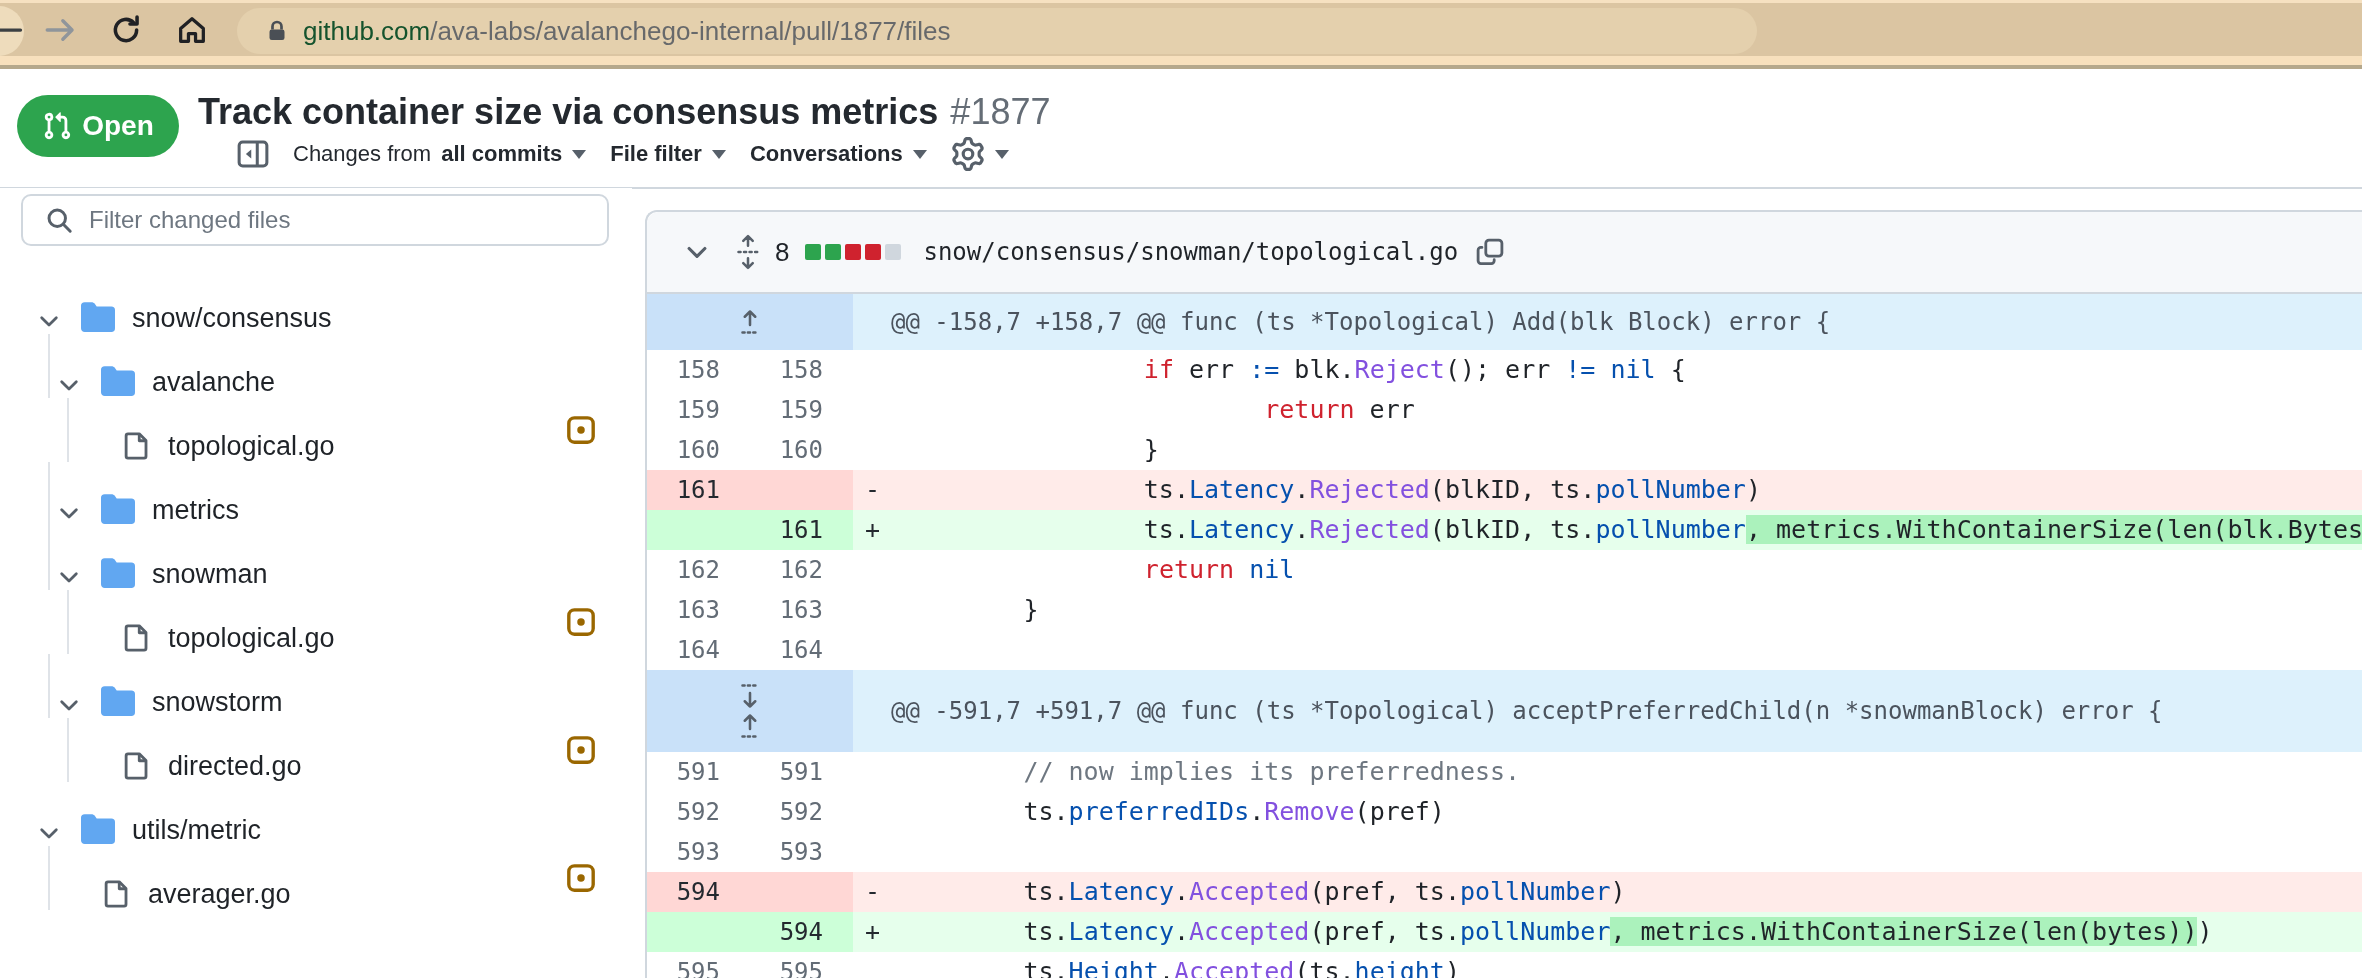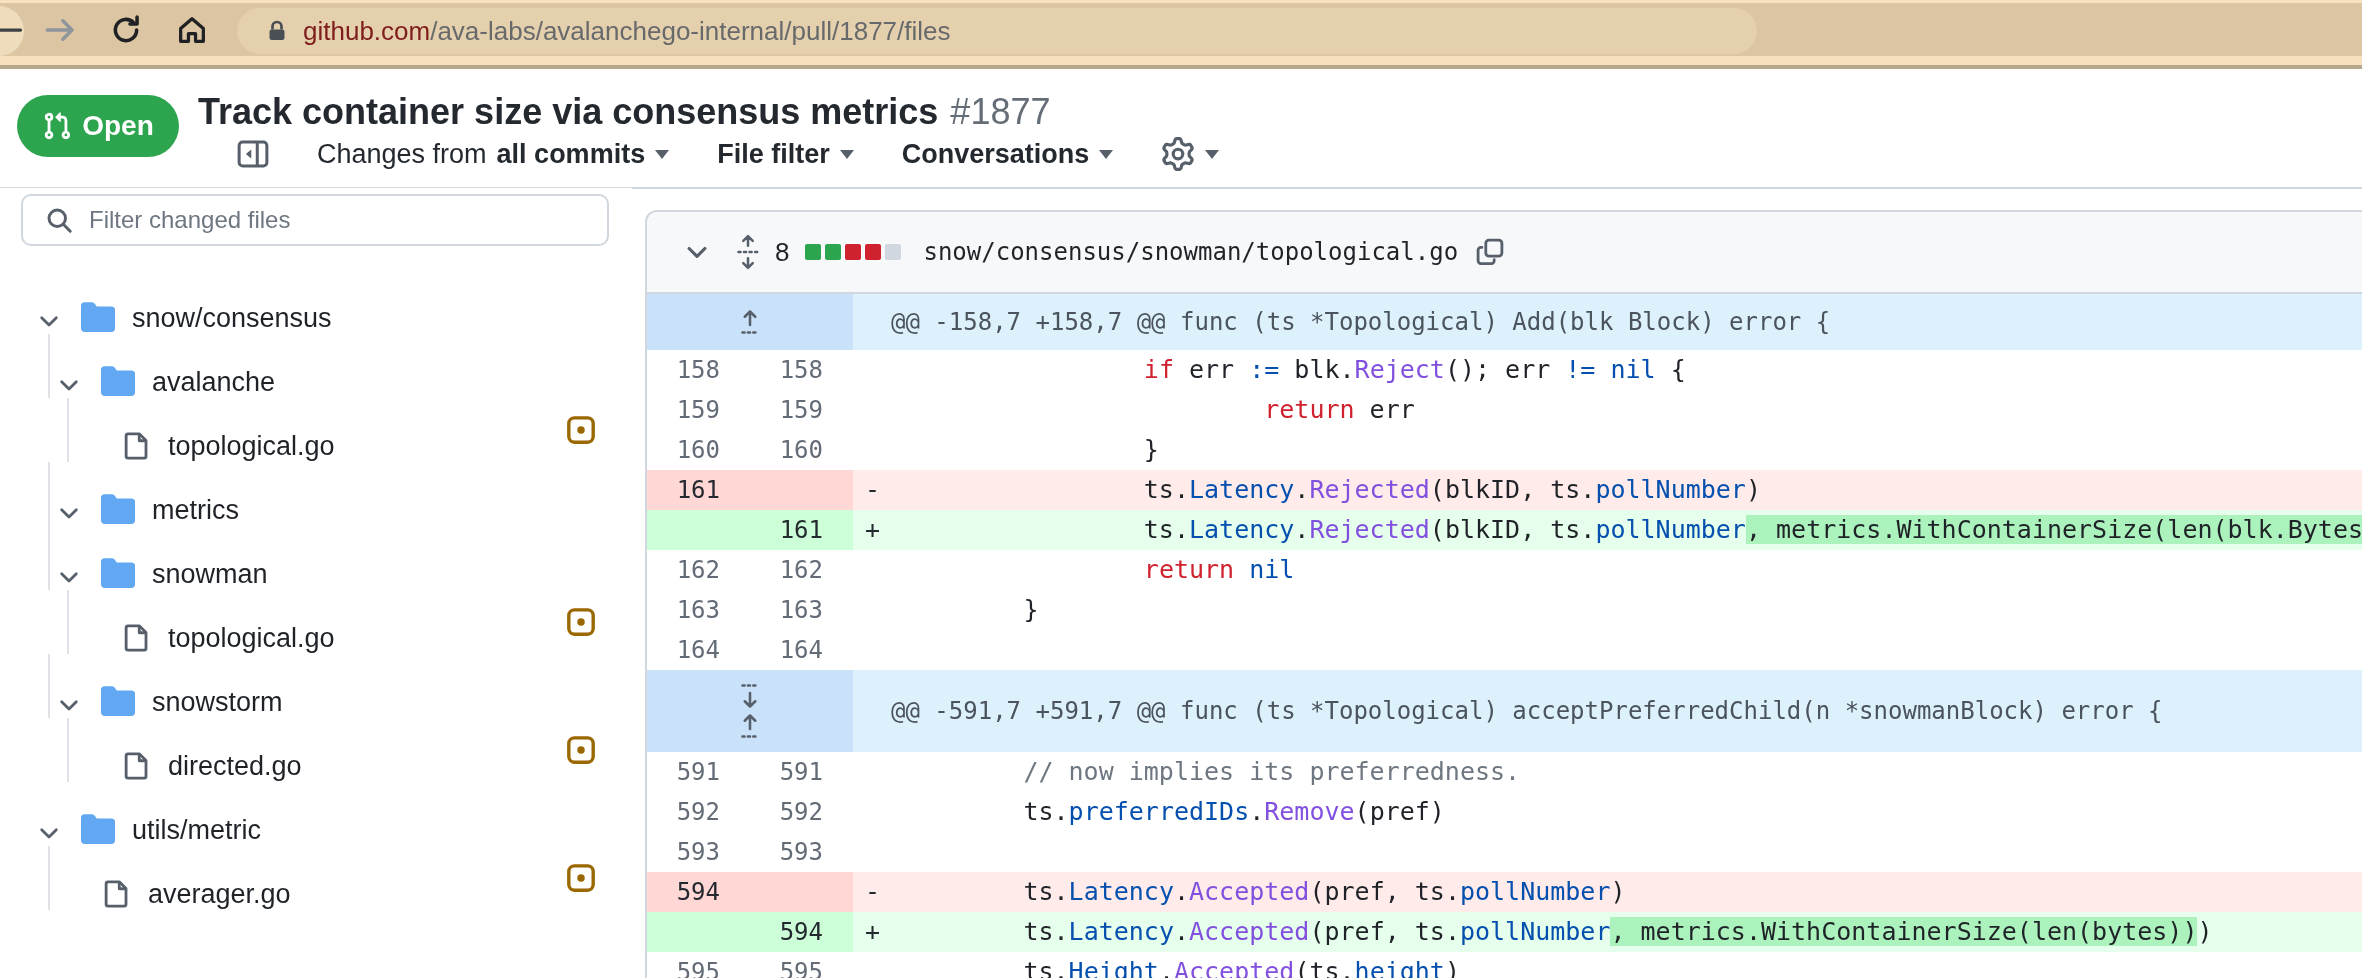--- a/index.html
+++ b/index.html
@@ -8,29 +8,29 @@
   
   .browser{position:absolute;left:0;top:0;width:2362px;height:69px;background:#dbc5a2;}
   .browser .strip-top{position:absolute;left:0;top:0;width:100%;height:3px;background:#f6e1c1;}
   .browser .strip-bottom{position:absolute;left:0;top:56px;width:100%;height:9px;background:#f7e0bd;}
   .browser .strip-border{position:absolute;left:0;top:65px;width:100%;height:4px;background:#b5a88c;}
   .nav-btn{position:absolute;top:8px;width:44px;height:44px;display:flex;align-items:center;justify-content:center;}
   .back-circle{position:absolute;left:-26px;top:6px;width:50px;height:50px;border-radius:50%;background:#eedcbc;}
   .url-pill{position:absolute;left:237px;top:8px;width:1520px;height:46px;border-radius:23px;background:#e4d0ad;
             display:flex;align-items:center;}
   .url-text{font-size:26px;margin-left:14px;white-space:nowrap;}
-  .url-domain{color:#7f1d1d;}
+  .url-domain{color:#14532d;}
   .url-path{color:#67696b;}
   
   .pr-header{position:absolute;left:0;top:69px;width:2362px;height:118px;background:#fff;border-bottom:2px solid #d0d7de;}
   .open-badge{position:absolute;left:17px;top:26px;width:162px;height:62px;border-radius:31px;
               display:flex;align-items:center;justify-content:center;gap:10px;color:#fff;font-size:28px;font-weight:700;}
   .pr-title{position:absolute;left:198px;top:22px;font-size:36px;font-weight:700;color:#24292f;white-space:nowrap;}
   .pr-number{font-weight:400;color:#656d76;margin-left:12px;}
-  .pr-toolbar{position:absolute;left:237px;top:62px;height:46px;display:flex;align-items:center;gap:48px;font-size:27px;color:#24292f;}
+  .pr-toolbar{position:absolute;left:237px;top:62px;height:46px;display:flex;align-items:center;gap:24px;font-size:22px;color:#24292f;}
   .tb-item{display:flex;align-items:center;gap:10px;white-space:nowrap;cursor:pointer;}
   .tb-strong{font-weight:700;}
   .caret{width:0;height:0;border-left:7px solid transparent;border-right:7px solid transparent;border-top:9px solid #57606a;display:inline-block;}
   
   .sidebar{position:absolute;left:0;top:188px;width:632px;height:790px;background:#fff;}
   .filter-box{position:absolute;left:21px;top:6px;width:584px;height:48px;border:2px solid #d0d7de;border-radius:10px;
               background:#fff;display:flex;align-items:center;}
   .filter-box input{border:none;outline:none;background:transparent;font-size:24px;color:#1f2328;width:460px;
                     font-family:"Liberation Sans",sans-serif;}
   .filter-box input::placeholder{color:#6e7781;}

